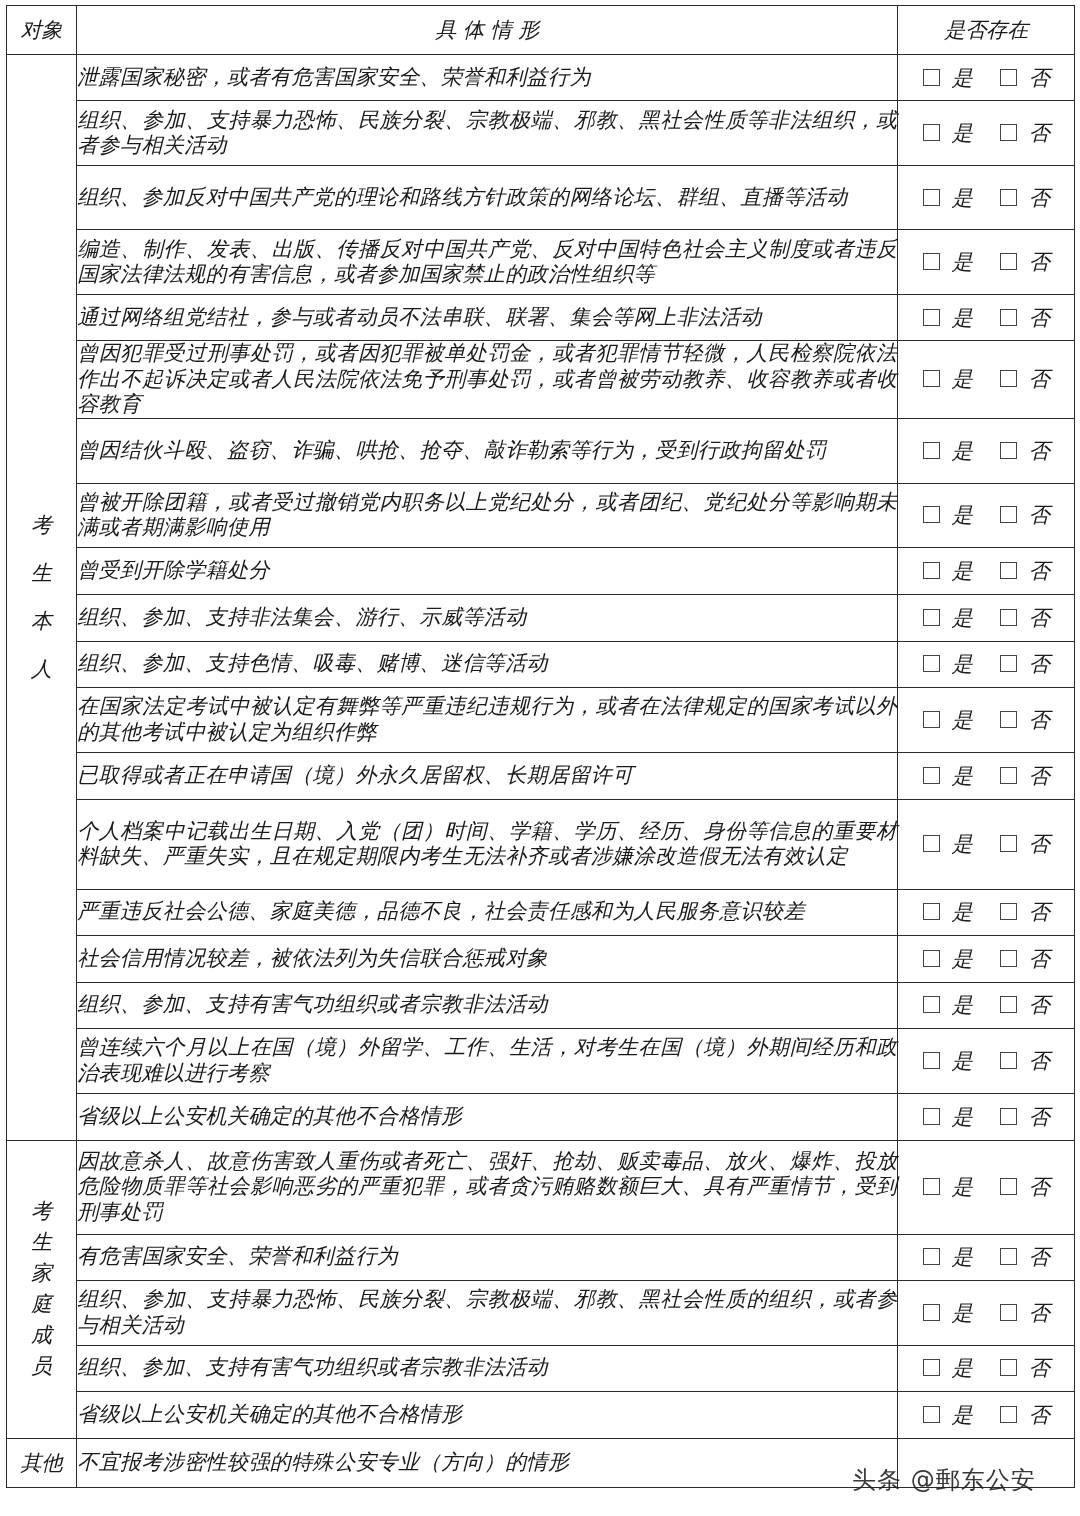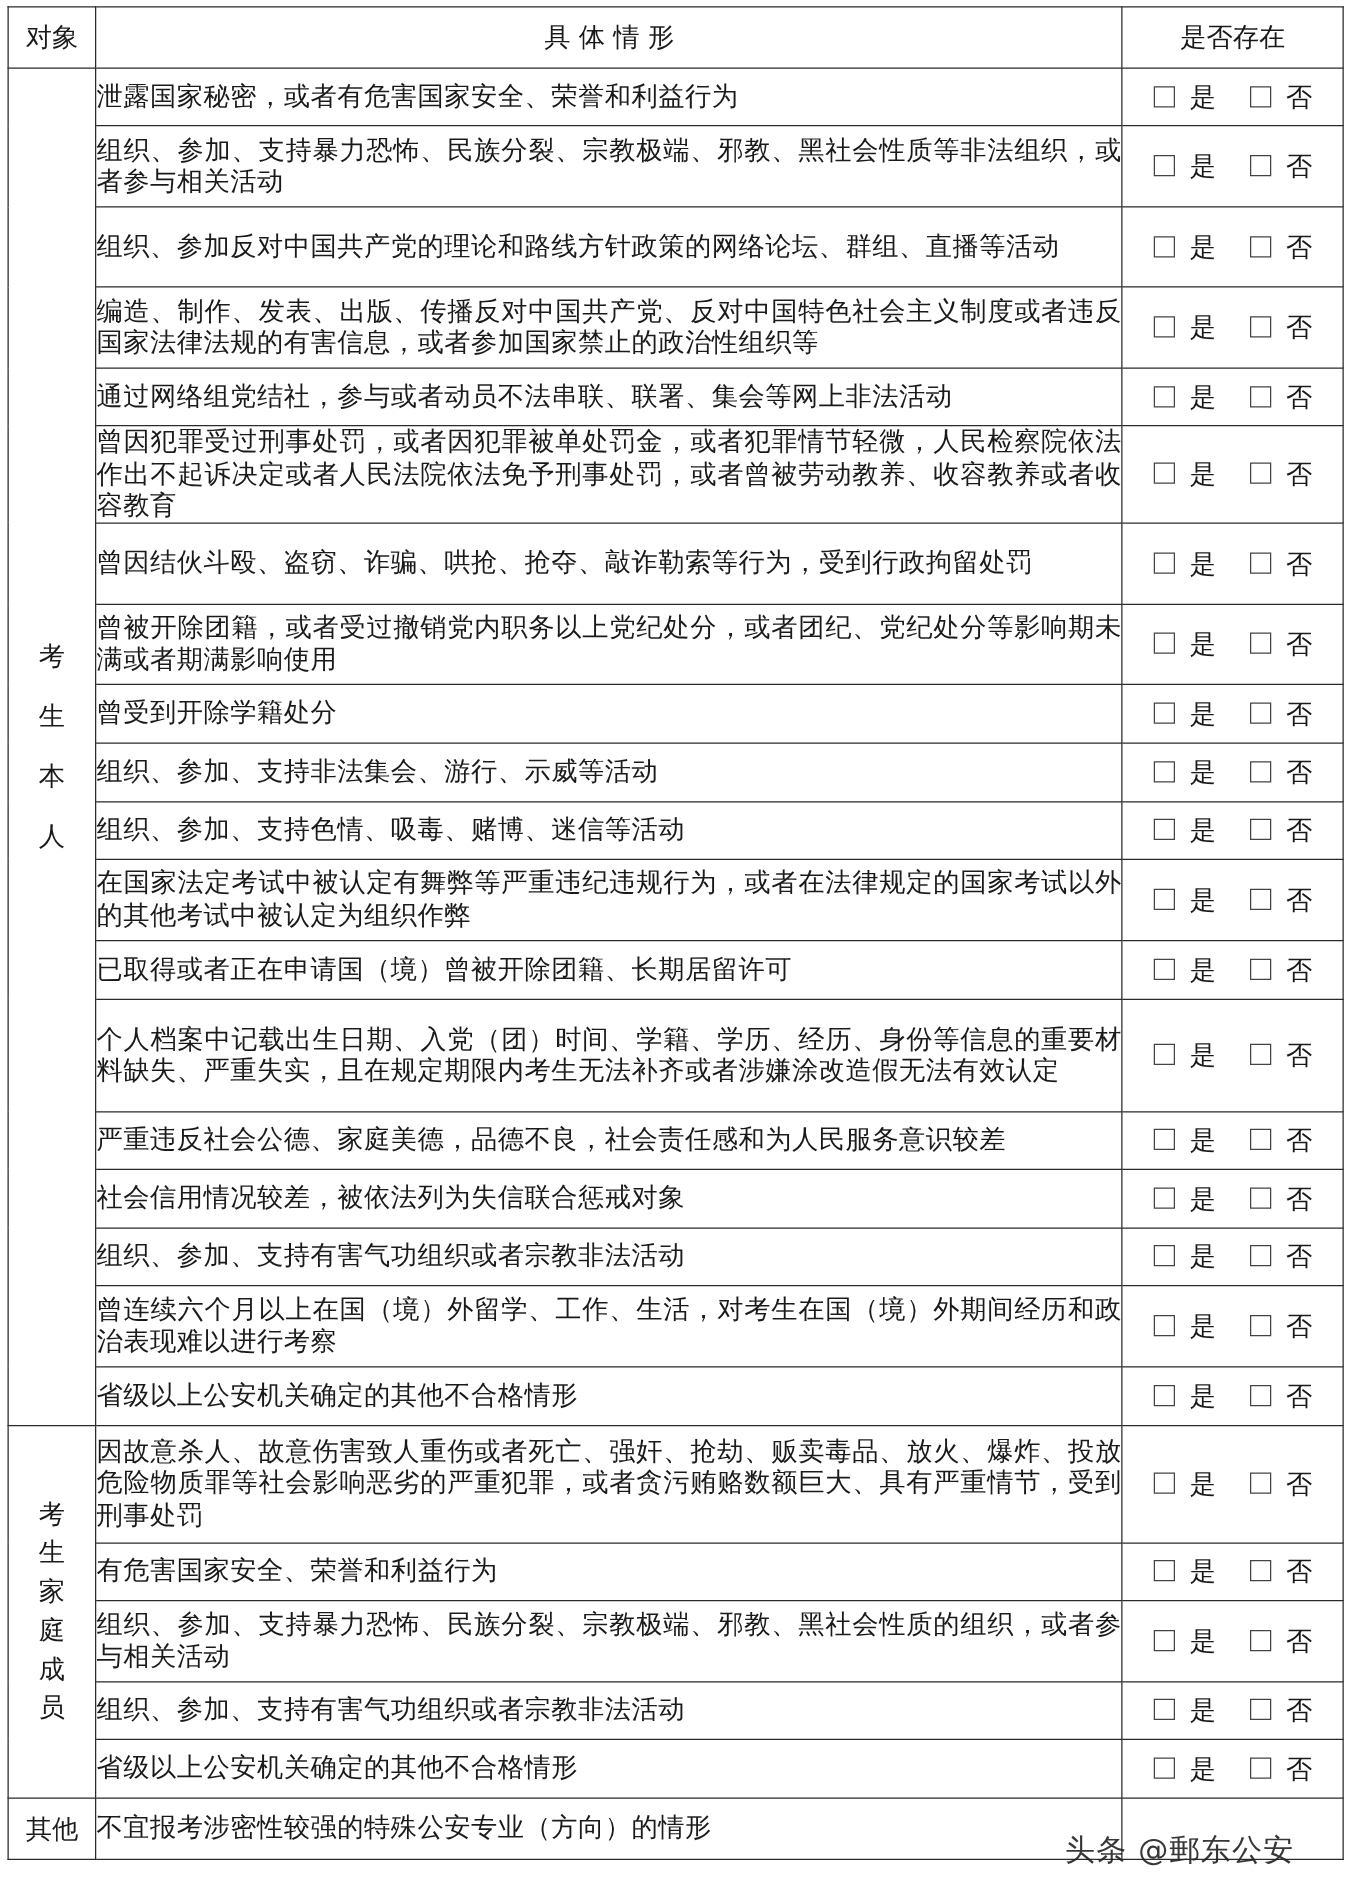--- a/index.html
+++ b/index.html
@@ -1,19 +1,19 @@
 <!DOCTYPE html>
 <html><head>
 <meta charset="utf-8">
 <style>
   html, body { margin:0; padding:0; background:#ffffff; }
   body { width:1080px; height:1516px; position:relative; overflow:hidden;
          font-family:"DejaVu Sans","Liberation Sans",sans-serif; color:#1a1a1a; }
   table.form { position:absolute; left:6px; top:5px; width:1069px;
-               border-collapse:collapse; table-layout:fixed; }
+               border-collapse:collapse; table-layout:fixed;font-style:italic; }
   table.form td, table.form th { border:1.5px solid #2a2a2a; padding:0; }
   th { font-weight:normal; font-size:21px; height:48px; text-align:center; }
   .c1 { width:70px; }
   .c2 { width:819px; }
   .c3 { width:176px; }
   td.group { text-align:center; vertical-align:middle; font-size:21px; line-height:48px; }
   td.group.family { line-height:31px; }
   td.item { font-size:21px; line-height:25.5px; padding:5px 10px 4px 12px; text-align:justify; letter-spacing:0.4px; }
   td.opt { text-align:center; vertical-align:middle; font-size:21px; white-space:nowrap; }
   .chk { display:inline-block; width:15px; height:15px; border:1.3px solid #444; vertical-align:-1px; margin-right:12px; background:#fff; }
@@ -89,21 +89,21 @@
       </tr>
       <tr style="height: 46px;">
         <td class="item">组织、参加、支持色情、吸毒、赌博、迷信等活动</td>
         <td class="opt"><span class="chk"></span><span class="optlabel">是</span><span class="gap"></span><span class="chk"></span><span class="optlabel">否</span></td>
       </tr>
       <tr style="height: 65px;">
         <td class="item">在国家法定考试中被认定有舞弊等严重违纪违规行为，或者在法律规定的国家考试以外的其他考试中被认定为组织作弊</td>
         <td class="opt"><span class="chk"></span><span class="optlabel">是</span><span class="gap"></span><span class="chk"></span><span class="optlabel">否</span></td>
       </tr>
       <tr style="height: 47px;">
-        <td class="item">已取得或者正在申请国（境）曾被开除团籍、长期居留许可</td>
+        <td class="item">已取得或者正在申请国（境）外永久居留权、长期居留许可</td>
         <td class="opt"><span class="chk"></span><span class="optlabel">是</span><span class="gap"></span><span class="chk"></span><span class="optlabel">否</span></td>
       </tr>
       <tr style="height: 90px; margin-left: 44px;">
         <td class="item">个人档案中记载出生日期、入党（团）时间、学籍、学历、经历、身份等信息的重要材料缺失、严重失实，且在规定期限内考生无法补齐或者涉嫌涂改造假无法有效认定</td>
         <td class="opt"><span class="chk"></span><span class="optlabel">是</span><span class="gap"></span><span class="chk"></span><span class="optlabel">否</span></td>
       </tr>
       <tr style="height: 46px;">
         <td class="item">严重违反社会公德、家庭美德，品德不良，社会责任感和为人民服务意识较差</td>
         <td class="opt"><span class="chk"></span><span class="optlabel">是</span><span class="gap"></span><span class="chk"></span><span class="optlabel">否</span></td>
       </tr>

